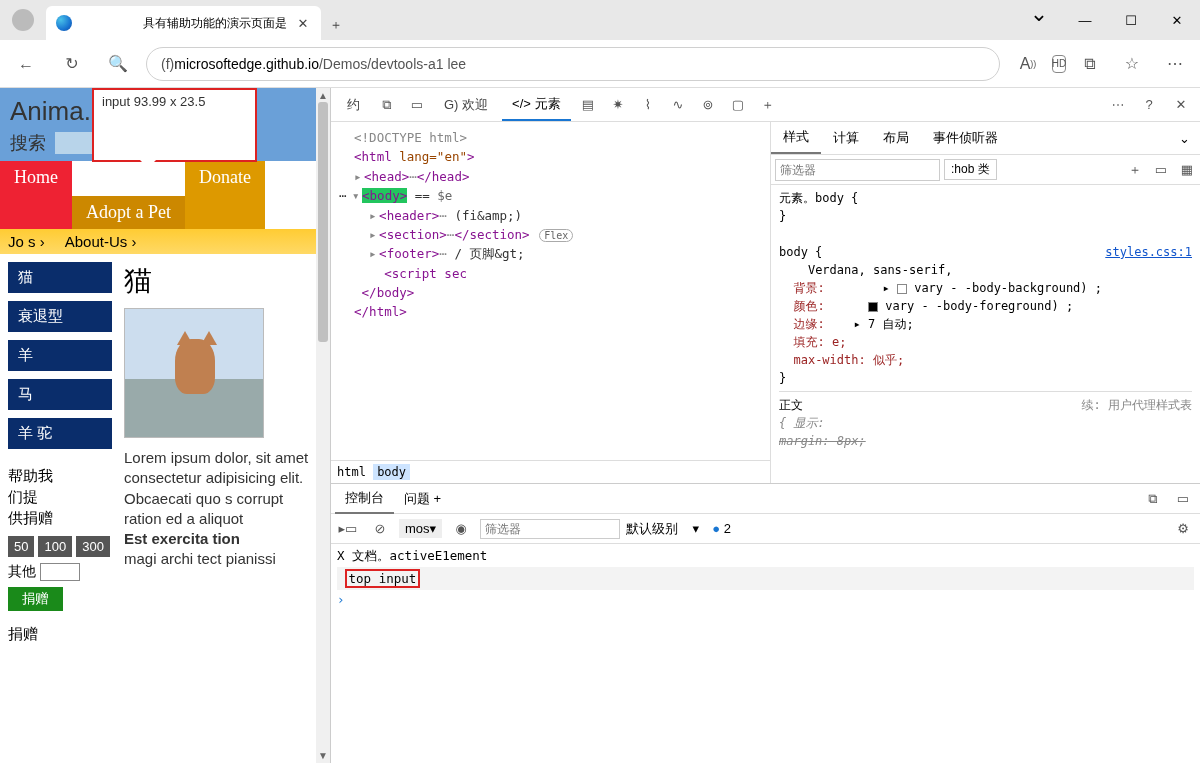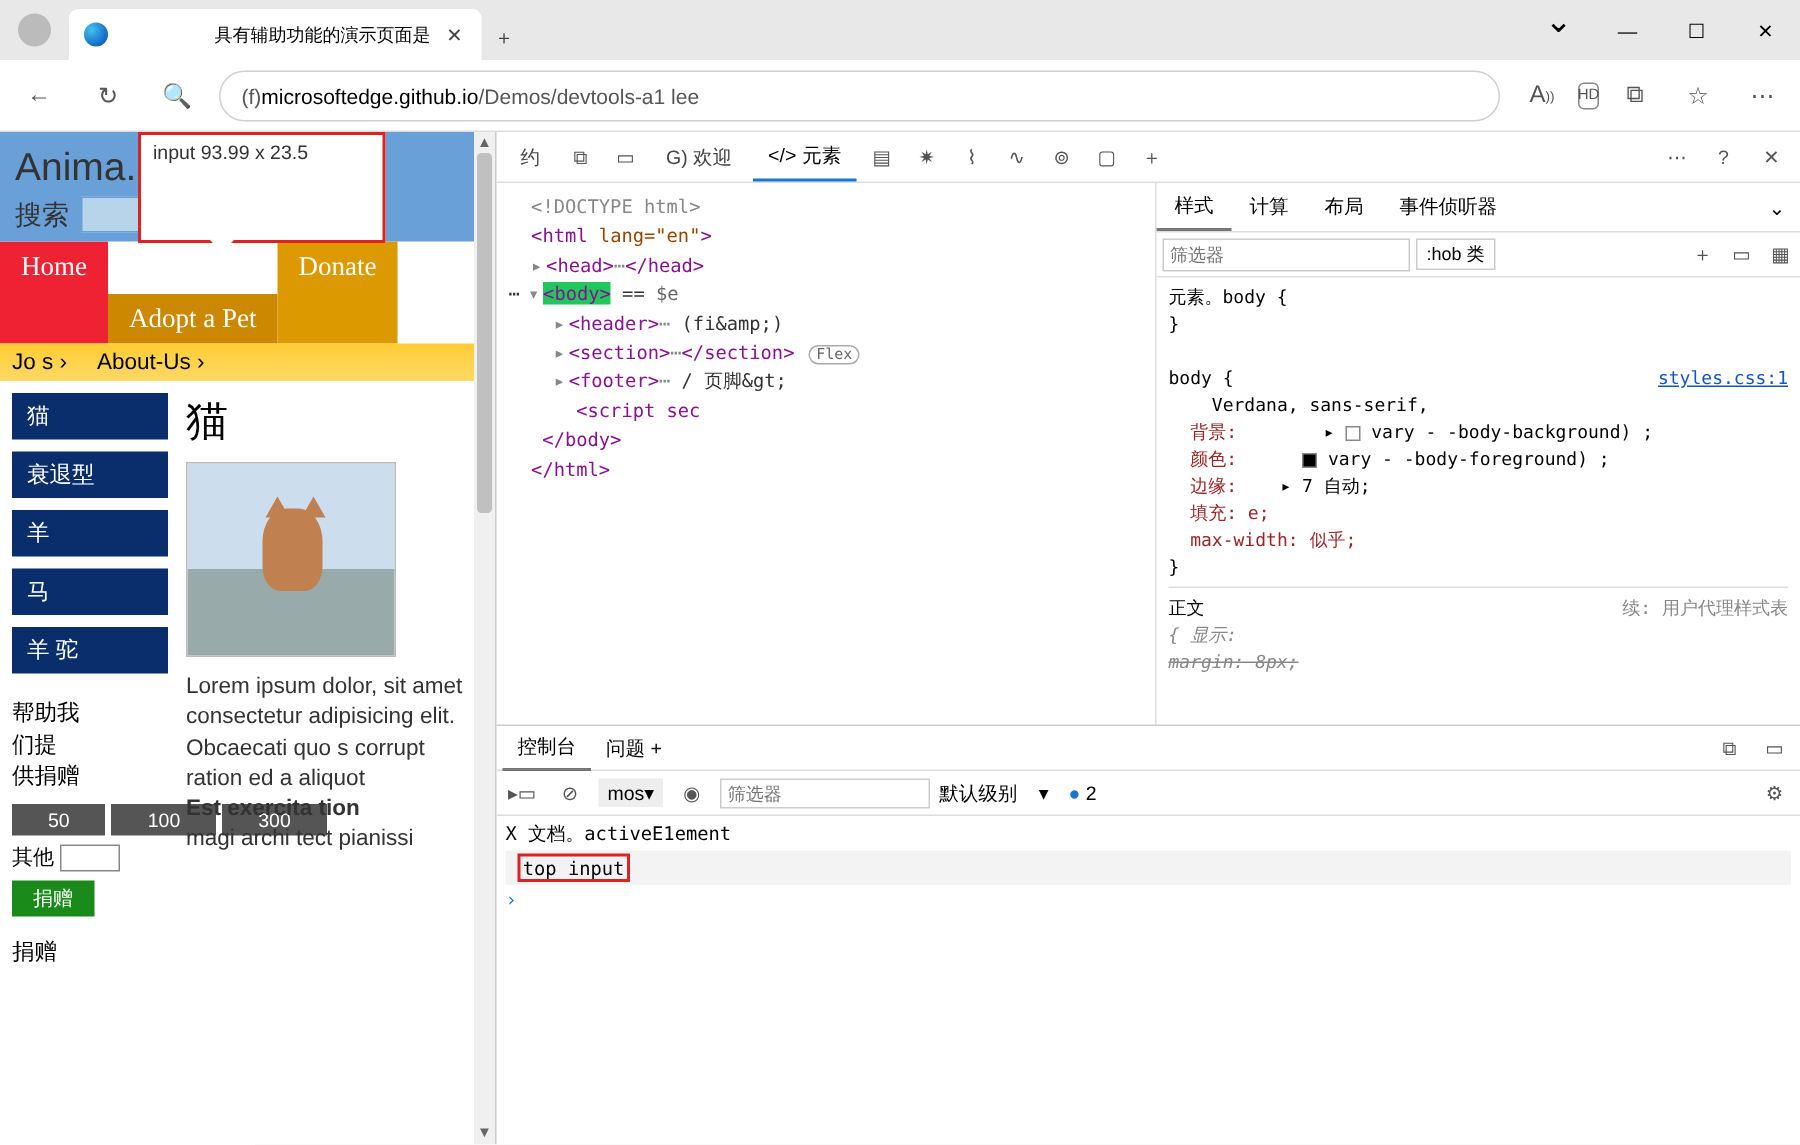--- a/index.html
+++ b/index.html
@@ -50,21 +50,21 @@
   .nav1 { display: flex; }
   .nav1 a { flex: 0 0 auto; padding: 6px 14px; color: #fff; font-family: "Comic Sans MS", cursive; font-size: 18px; }
   .nav2 { background: linear-gradient(#ffcc33,#ffd966); display: flex; padding: 4px 8px; gap: 20px; font-size: 15px; }
   .nav1 :nth-child(1){ background:#e23; } .nav1 :nth-child(2){ background:#c80;margin-top:35px; } .nav1 :nth-child(3){ background:#d90; }
 
   .content { flex:1; display:flex; overflow:hidden; }
   .sidebar { width: 120px; padding: 8px; }
   .side-item { background: #0a2d6b; color: #fff; padding: 6px 10px; margin-bottom: 8px; font-size: 15px; }
   .help-block { margin-top: 16px; font-size: 15px; line-height: 1.4; }
   .amount-row { display: flex; gap: 4px; margin-top: 8px; }
-  .amt { background: #555; color: #fff; padding: 3px 24px; font-size: 13px; }
+  .amt { background: #555; color: #fff; padding: 3px 6px; font-size: 13px; }
   .other-row { margin-top: 6px; font-size: 14px; display:flex; gap:4px; align-items:center;}
   .other-inp { width: 40px; height: 18px; border: 1px solid #888; }
   .donate-btn { margin-top: 6px; background: #1a8a1a; color: #fff; padding: 3px 14px; border: none; }
   .footer-label { margin-top: 14px; font-size: 15px; }
 
   .main-col { flex: 1; padding: 8px 4px; }
   .page-h1 { font-size: 28px; margin-bottom: 8px; }
   .cat-img { width: 140px; height: 130px; background: linear-gradient(180deg,#cde 0%,#cde 55%,#9aa 55%,#9aa 100%); position:relative; border:1px solid #bbb; overflow:hidden;}
   .cat-shape { position:absolute; left:50px; top:30px; width:40px; height:55px; background:#c08050; border-radius:40% 40% 30% 30%; }
   .cat-ear { position:absolute; width:0;height:0;border-left:8px solid transparent;border-right:8px solid transparent;border-bottom:14px solid #c08050; top:22px;}
@@ -265,20 +265,24 @@
             <div>&nbsp;&nbsp;<span class="tag">&lt;html</span><span style="color:#994500;"> lang="en"</span><span class="tag">&gt;</span></div>
             <div>&nbsp;&nbsp;<span class="tree-arrow">▸</span><span class="tag">&lt;head&gt;</span><span class="comment">⋯</span><span class="tag">&lt;/head&gt;</span></div>
             <div><span class="dots">⋯</span>&nbsp;<span class="tree-arrow">▾</span><span class="sel-line"><span class="tag">&lt;body&gt;</span></span><span> == </span><span style="color:#666;">$e</span></div>
             <div>&nbsp;&nbsp;&nbsp;&nbsp;<span class="tree-arrow">▸</span><span class="tag">&lt;header&gt;</span><span class="comment">⋯</span> <span>(fi&amp;amp;)</span></div>
             <div>&nbsp;&nbsp;&nbsp;&nbsp;<span class="tree-arrow">▸</span><span class="tag">&lt;section&gt;</span><span class="comment">⋯</span><span class="tag">&lt;/section&gt;</span> <span class="flex-badge">Flex</span></div>
             <div>&nbsp;&nbsp;&nbsp;&nbsp;<span class="tree-arrow">▸</span><span class="tag">&lt;footer&gt;</span><span class="comment">⋯</span> <span>/ 页脚&amp;gt;</span></div>
             <div>&nbsp;&nbsp;&nbsp;&nbsp;&nbsp;&nbsp;<span class="tag">&lt;script sec</span></div>
             <div>&nbsp;&nbsp;&nbsp;<span class="tag">&lt;/body&gt;</span></div>
             <div>&nbsp;&nbsp;<span class="tag">&lt;/html&gt;</span></div>
           </div>
+          <div class="breadcrumb">
+            <span>html</span>
+            <span class="bc-sel">body</span>
+          </div>
         </div>
 
         <div class="styles-pane">
           <div class="styles-tabs">
             <div class="s-tab active">样式</div>
             <div class="s-tab">计算</div>
             <div class="s-tab">布局</div>
             <div class="s-tab">事件侦听器</div>
             <div class="s-exp">⌄</div>
           </div>

